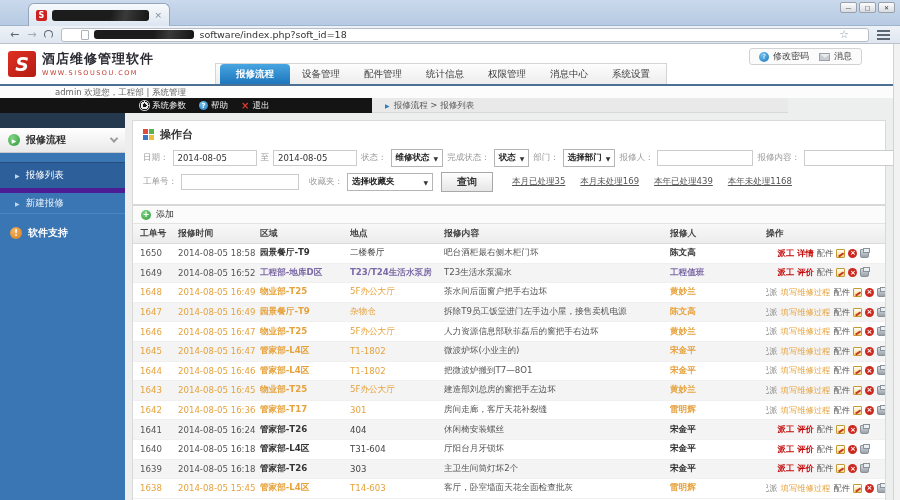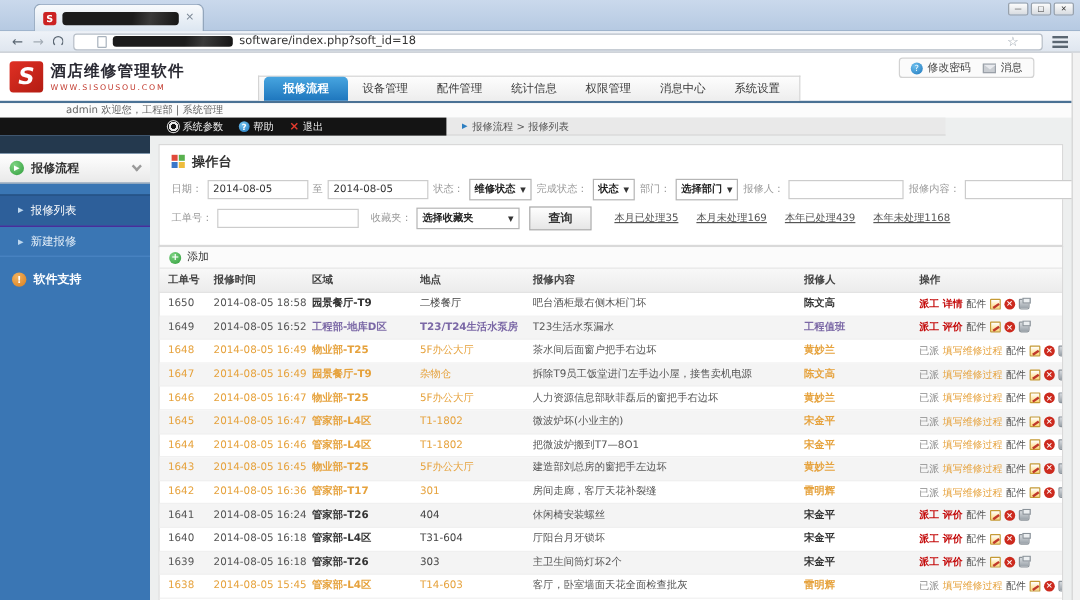--- a/index.html
+++ b/index.html
@@ -78,21 +78,21 @@
   .sidebar { position:absolute; left:0; top:113px; width:125px; height:387px; background:#3a76b4; }
   .side-strip { height:15px; background:#24394e; }
   .side-group { height:25px; background:linear-gradient(#ffffff,#e9e9e9); display:flex; align-items:center;
     gap:6px; padding:0 8px; font-size:10px; font-weight:bold; color:#333; border-bottom:1px solid #c9c9c9; }
   .grp-ico { width:12px; height:12px; border-radius:50%; background:radial-gradient(circle at 35% 30%,#7ed483,#2f9c3a);
     color:#fff; font-size:6px; display:flex; align-items:center; justify-content:center; }
   .chev { margin-left:auto; width:6px; height:6px; border-right:2px solid #9a9a9a; border-bottom:2px solid #9a9a9a;
     transform:rotate(45deg) translate(-1px,-1px); }
   .side-items { margin-top:9px; }
   .side-item { height:26px; display:flex; align-items:center; gap:6px; padding-left:15px;
-    font-size:9.5px; color:#e6f0f9; border-top:1px solid #4c1d95; }
+    font-size:9.5px; color:#e6f0f9; border-top:5px solid #4c1d95; }
   .side-item:last-child { border-bottom:1px solid #4b86c4; }
   .side-item.active { background:#2d5f9a; border-top:1px solid #234e7e; color:#fff; }
   .side-arrow { font-size:6px; color:#bdd7ee; }
   .side-support { margin-top:12px; display:flex; align-items:center; gap:6px; padding-left:10px;
     font-size:10px; font-weight:bold; color:#fff; }
   .sup-ico { width:12px; height:12px; border-radius:50%; background:radial-gradient(circle at 35% 30%,#f3b25e,#d87e1d);
     color:#fff; font-size:8px; font-weight:bold; display:flex; align-items:center; justify-content:center; }
 
   
   .main { position:absolute; left:125px; top:113px; width:768px; height:387px; }
@@ -133,21 +133,21 @@
   .trow.alt { background:#f4f4f4; }
   .cell { white-space:nowrap; overflow:hidden; padding-right:4px; }
   .st-normal .c-id, .st-normal .c-time, .st-normal .c-content,
   .st-visited .c-id, .st-visited .c-time, .st-visited .c-content { color:#555; }
   .st-normal .c-area, .st-normal .c-reporter { color:#333; font-weight:bold; }
   .st-normal .c-place { color:#444; }
   .st-visited .c-area, .st-visited .c-place, .st-visited .c-reporter { color:#7b68a6; font-weight:bold; }
   .st-orange .c-id, .st-orange .c-time, .st-orange .c-place { color:#e6a23c; }
   .st-orange .c-area, .st-orange .c-reporter { color:#e6a23c; font-weight:bold; }
   .st-orange .c-content { color:#555; }
-  .c-ops { font-size:8.3px; display:flex; align-items:center; gap:3px; }
+  .c-ops { font-size:8.3px; display:flex; align-items:center; gap:3px;justify-content:center; }
   .op-red { color:#c40a0a; font-weight:bold; }
   .op-orange { color:#e6a23c; }
   .op-plain { color:#555; }
   .op-muted { color:#8a8a8a; }
   .opicon { display:inline-flex; width:9px; height:9px; align-items:center; justify-content:center; flex:none; }
   .ic-edit { background:linear-gradient(#fff,#ffd978); border:1px solid #c59a35; border-radius:1px; position:relative; }
   .ic-edit:before { content:""; position:absolute; left:1px; top:4px; width:6px; height:1.5px; background:#c0392b;
     transform:rotate(-35deg); }
   .ic-del { background:#cc2a1e; border-radius:50%; color:#fff; font-size:7px; font-weight:bold; line-height:8px; }
   .ic-print { background:linear-gradient(#d7dbdf,#9aa2a9); border:1px solid #8a9299; border-radius:1px 1px 2px 2px; position:relative; }

